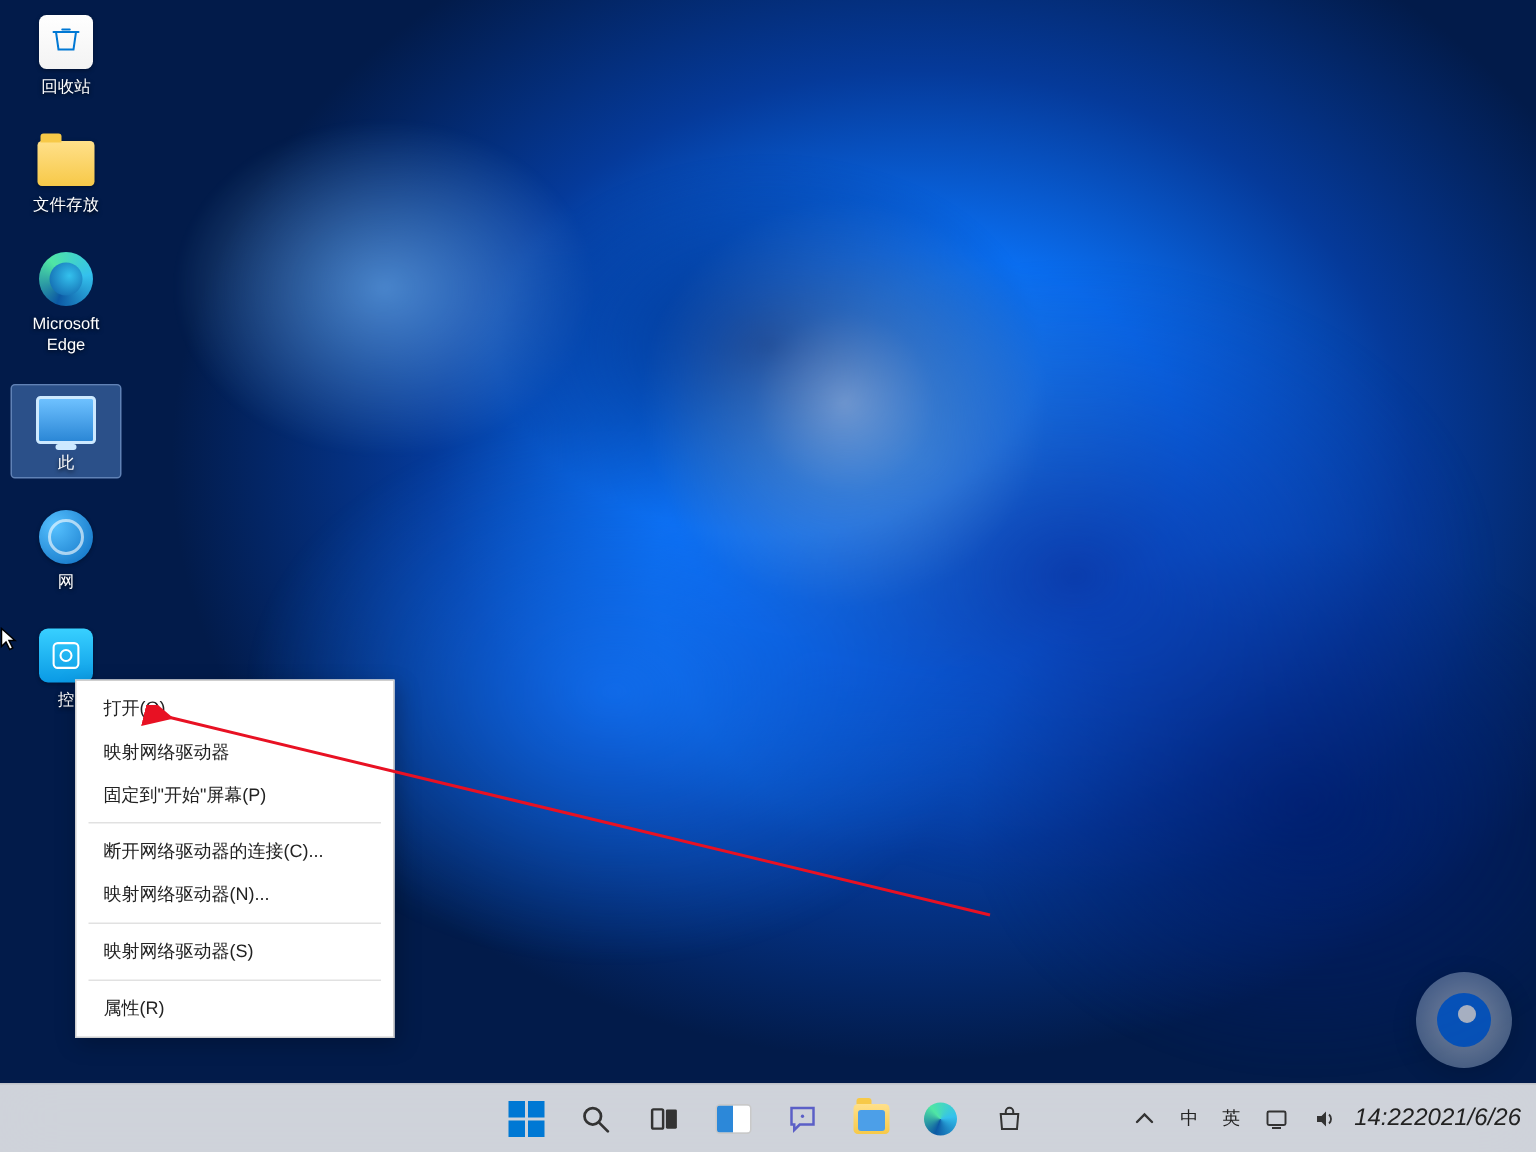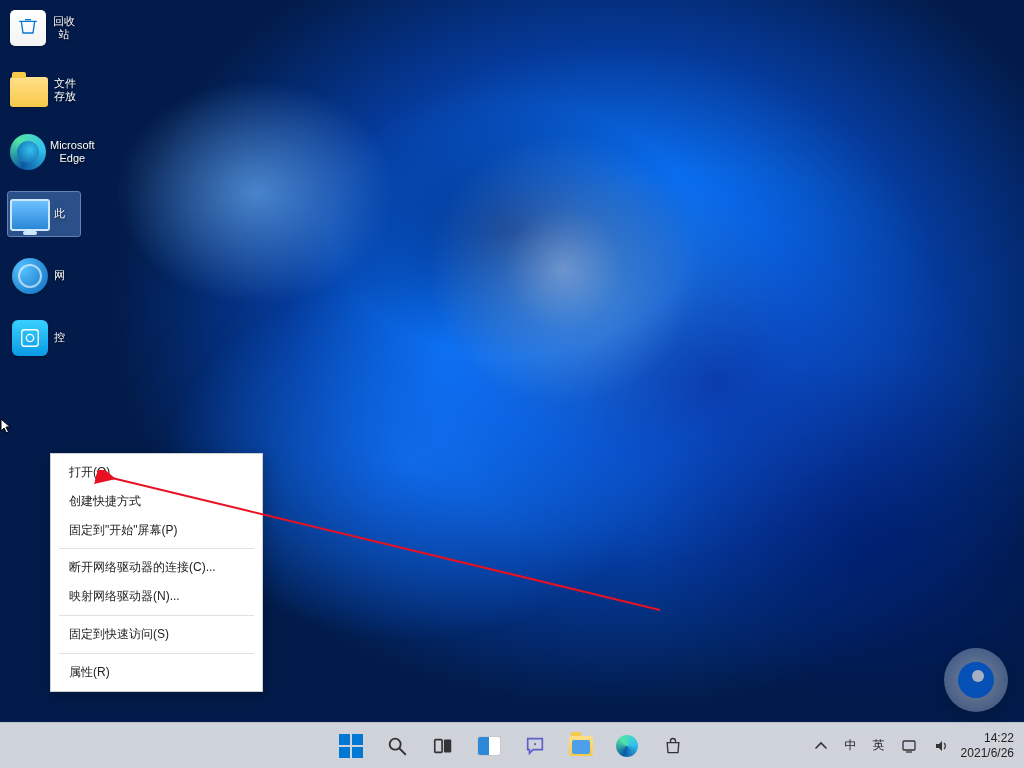--- a/index.html
+++ b/index.html
@@ -21,21 +21,21 @@
     radial-gradient(ellipse 260px 180px at 50% 30%, rgba(0,40,120,.9), transparent 70%),
     radial-gradient(ellipse 400px 300px at 70% 50%, rgba(10,50,160,.85), transparent 70%),
     radial-gradient(ellipse 350px 260px at 40% 60%, rgba(20,120,255,.7), transparent 70%),
     radial-gradient(ellipse 300px 240px at 85% 70%, rgba(0,30,110,.9), transparent 75%),
     radial-gradient(ellipse 200px 160px at 25% 25%, rgba(120,190,255,.6), transparent 70%);
   filter: blur(2px);
 }
 
 
 .desktop-icons { position: absolute; top: 6px; left: 8px; display: flex; flex-direction: column; gap: 18px; }
-.di { width: 72px; display: flex; flex-direction: row; align-items: center; gap: 4px; cursor: pointer; padding: 2px; border-radius: 2px; }
+.di { width: 72px; display: flex; flex-direction: column; align-items: center; gap: 4px; cursor: pointer; padding: 2px; border-radius: 2px; }
 .di .ic { width: 40px; height: 40px; display: flex; justify-content: center; align-items: center; }
 .di .lbl { color: #fff; font-size: 11px; text-align: center; text-shadow: 0 1px 3px rgba(0,0,0,.8); line-height: 1.2; }
 .di.selected { background: rgba(120,180,255,.35); outline: 1px solid rgba(160,200,255,.6); }
 
 
 .recycle-bin { width: 36px; height: 36px; border-radius: 5px; background: linear-gradient(#fff,#f3f3f3); display:flex; justify-content:center; align-items:center; box-shadow: 0 1px 3px rgba(0,0,0,.3); }
 .recycle-bin svg { width: 20px; height: 22px; }
 .edge-icon { width:36px;height:36px;border-radius:50%; background: conic-gradient(from 200deg,#0c59a4,#50e6a4,#34c1ed,#0c59a4); position:relative; }
 .edge-icon::after{content:"";position:absolute;inset:7px;border-radius:50%;background:radial-gradient(circle at 60% 40%,#34c1ed,#0c59a4);}
 .folder-icon { width:38px;height:30px;background:linear-gradient(#ffe08a,#f7c948);border-radius:3px;position:relative;margin-top:4px; box-shadow:0 1px 3px rgba(0,0,0,.3);}
@@ -73,21 +73,21 @@
   background: rgba(243,243,243,.85);
   backdrop-filter: blur(20px);
   border-top: 1px solid rgba(0,0,0,.08);
   display: flex; align-items: center;
 }
 .tb-center { position:absolute; left:50%; transform:translateX(-50%); display:flex; gap:6px; }
 .tb-center .titem { width:40px;height:40px;display:flex;justify-content:center;align-items:center;border-radius:4px;cursor:pointer; }
 .tb-right { position:absolute; right:6px; display:flex; align-items:center; gap:8px; height:100%; }
 .tb-right .tray { display:flex; align-items:center; gap:8px; font-size:11px; color:#222; padding:0 4px; cursor:pointer; }
 .tb-right .tray svg { width:16px; height:16px; }
-.tb-right .clock { display:flex;flex-direction:column;align-items:flex-end;font-size:12px;color:#222;line-height:1.2;padding-right:4px;cursor:pointer; }
+.tb-right .clock { display:flex;flex-direction:row;align-items:flex-end;font-size:16px;color:#222;line-height:1.2;padding-right:4px;cursor:pointer;font-style:italic; }
 .start-logo{width:24px;height:24px;display:grid;grid-template:1fr 1fr/1fr 1fr;gap:2px;}
 .start-logo span{background:#0078d4;}
 .search-ic{width:22px;height:22px;}
 .taskview-ic{width:22px;height:22px;}
 .widgets-ic{width:24px;height:20px;background:linear-gradient(90deg,#2c88d9 50%,#fff 50%);border-radius:3px;border:1px solid #c9c9c9;}
 .chat-ic{width:22px;height:22px;}
 .explorer-ic{width:24px;height:20px;background:linear-gradient(#ffe08a,#f7c948);border-radius:3px;position:relative;}
 .explorer-ic::before{content:"";position:absolute;top:-4px;left:2px;width:10px;height:4px;background:#f7c948;border-radius:2px 2px 0 0;}
 .explorer-ic::after{content:"";position:absolute;inset:4px 3px 2px 3px;background:#4c9fe8;border-radius:2px;}
 .edge-sm{width:22px;height:22px;border-radius:50%;background:conic-gradient(from 200deg,#0c59a4,#50e6a4,#34c1ed,#0c59a4);}
@@ -158,27 +158,27 @@
             </svg>
         </div>
       </div>
       <div class="lbl">控</div>
     </div>
 
   </div>
 
   <div class="context-menu">
     <div class="row">打开(O)</div>
-    <div class="row">创建快捷方式</div>
+    <div class="row">映射网络驱动器</div>
     <div class="row">固定到"开始"屏幕(P)</div>
     <div class="sep"></div>
     <div class="row">断开网络驱动器的连接(C)...</div>
     <div class="row">映射网络驱动器(N)...</div>
     <div class="sep"></div>
-    <div class="row">固定到快速访问(S)</div>
+    <div class="row">映射网络驱动器(S)</div>
     <div class="sep"></div>
     <div class="row">属性(R)</div>
   </div>
 
   <svg class="arrow" width="590" height="150">
     <defs>
         <marker id="ah" markerWidth="10" markerHeight="10" refX="2" refY="5" orient="auto">
           <path d="M10 0 L0 5 L10 10 z" fill="#e81123"></path>
         </marker>
       </defs>

